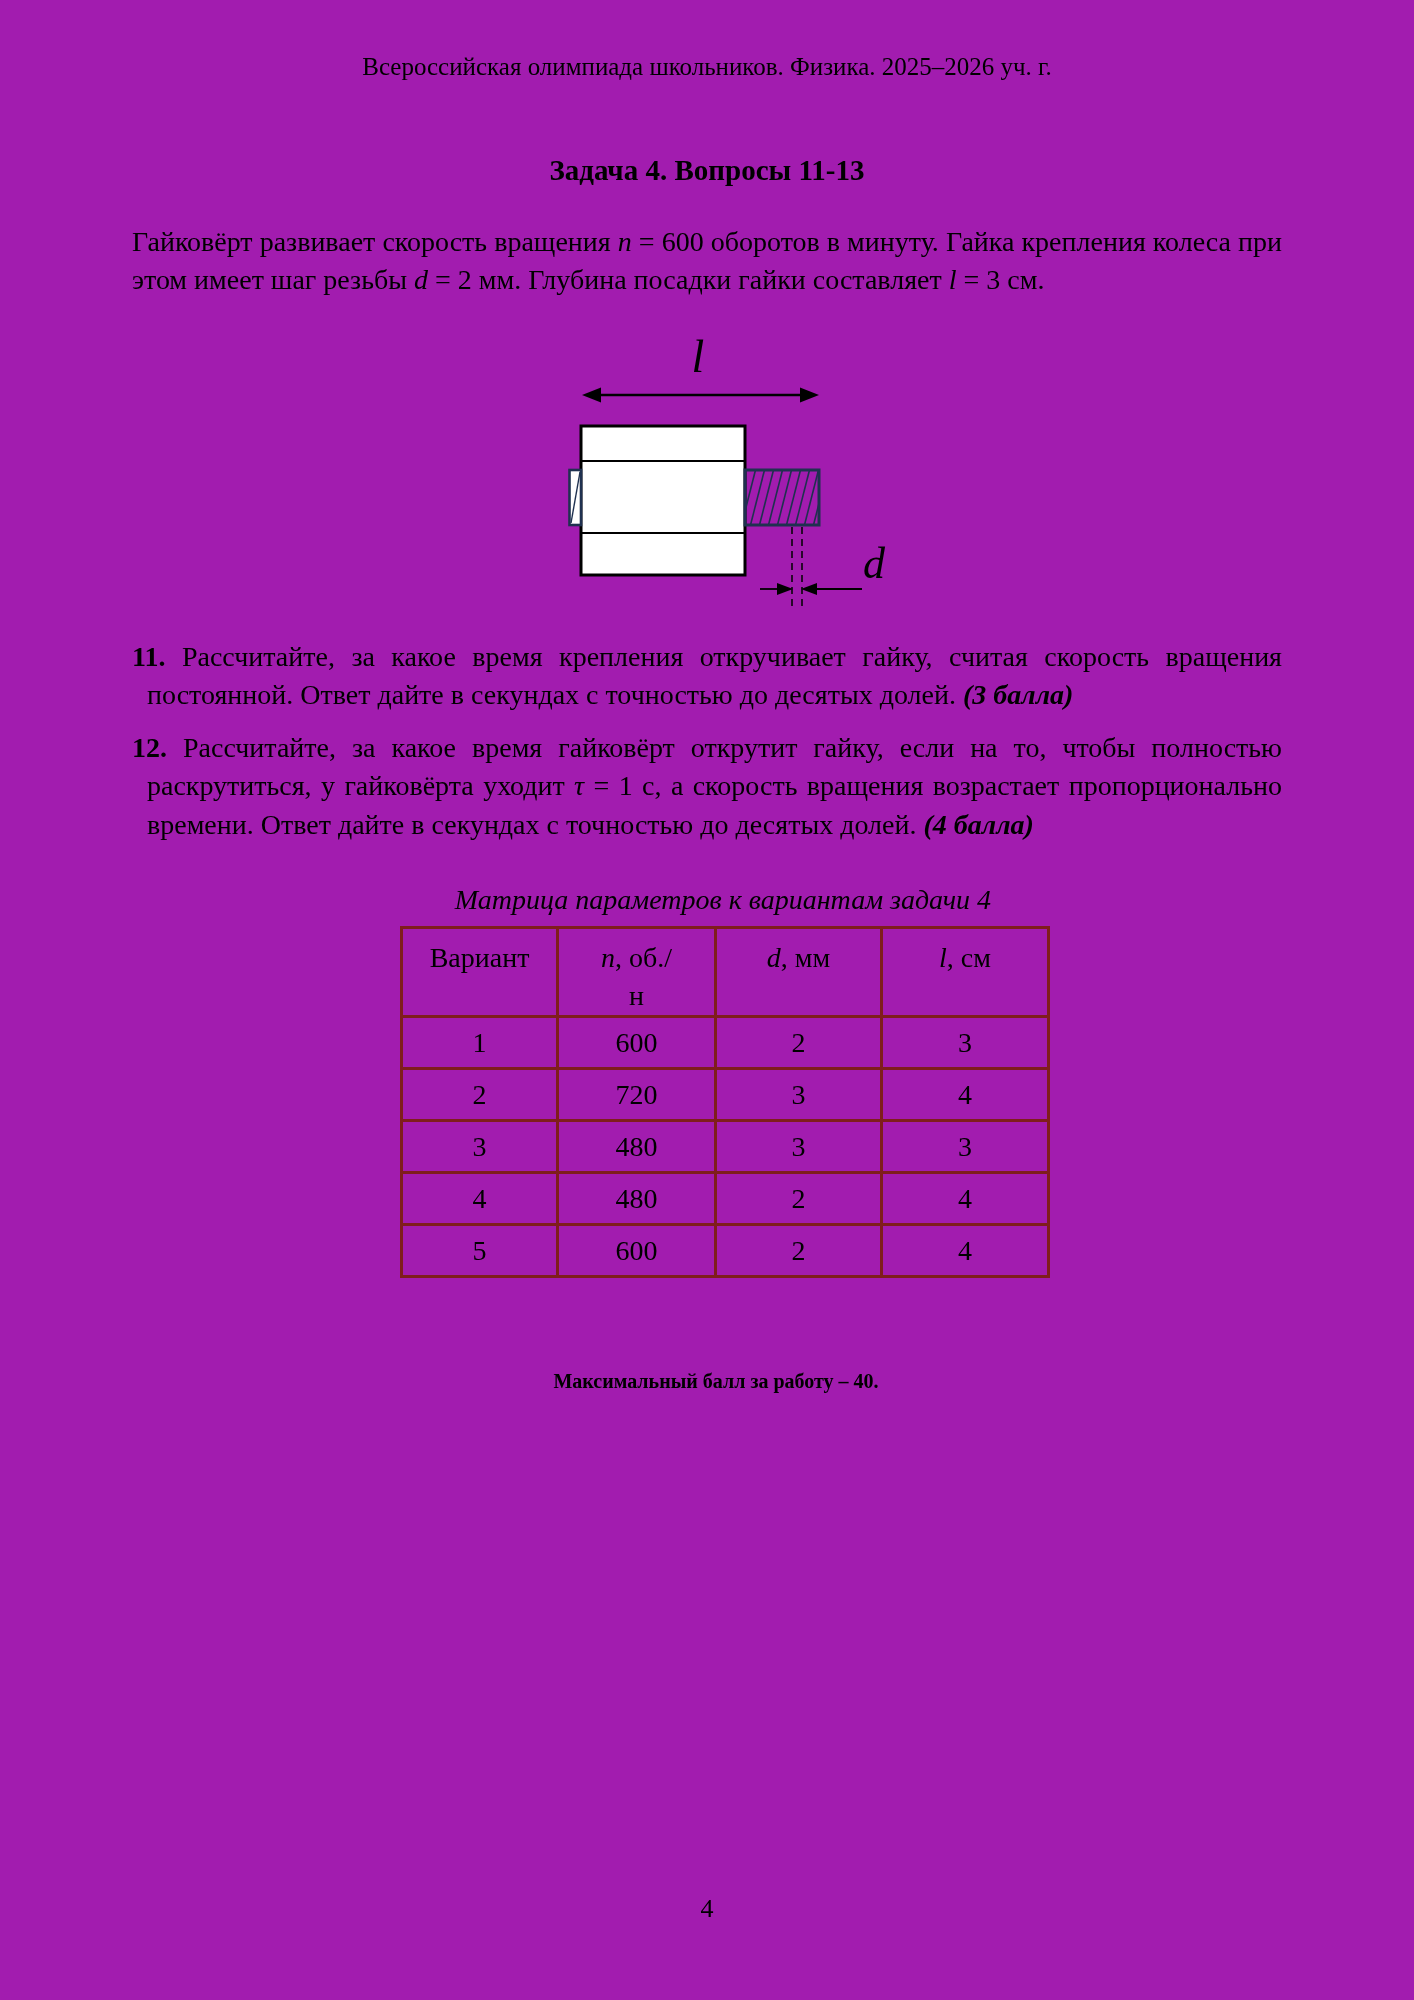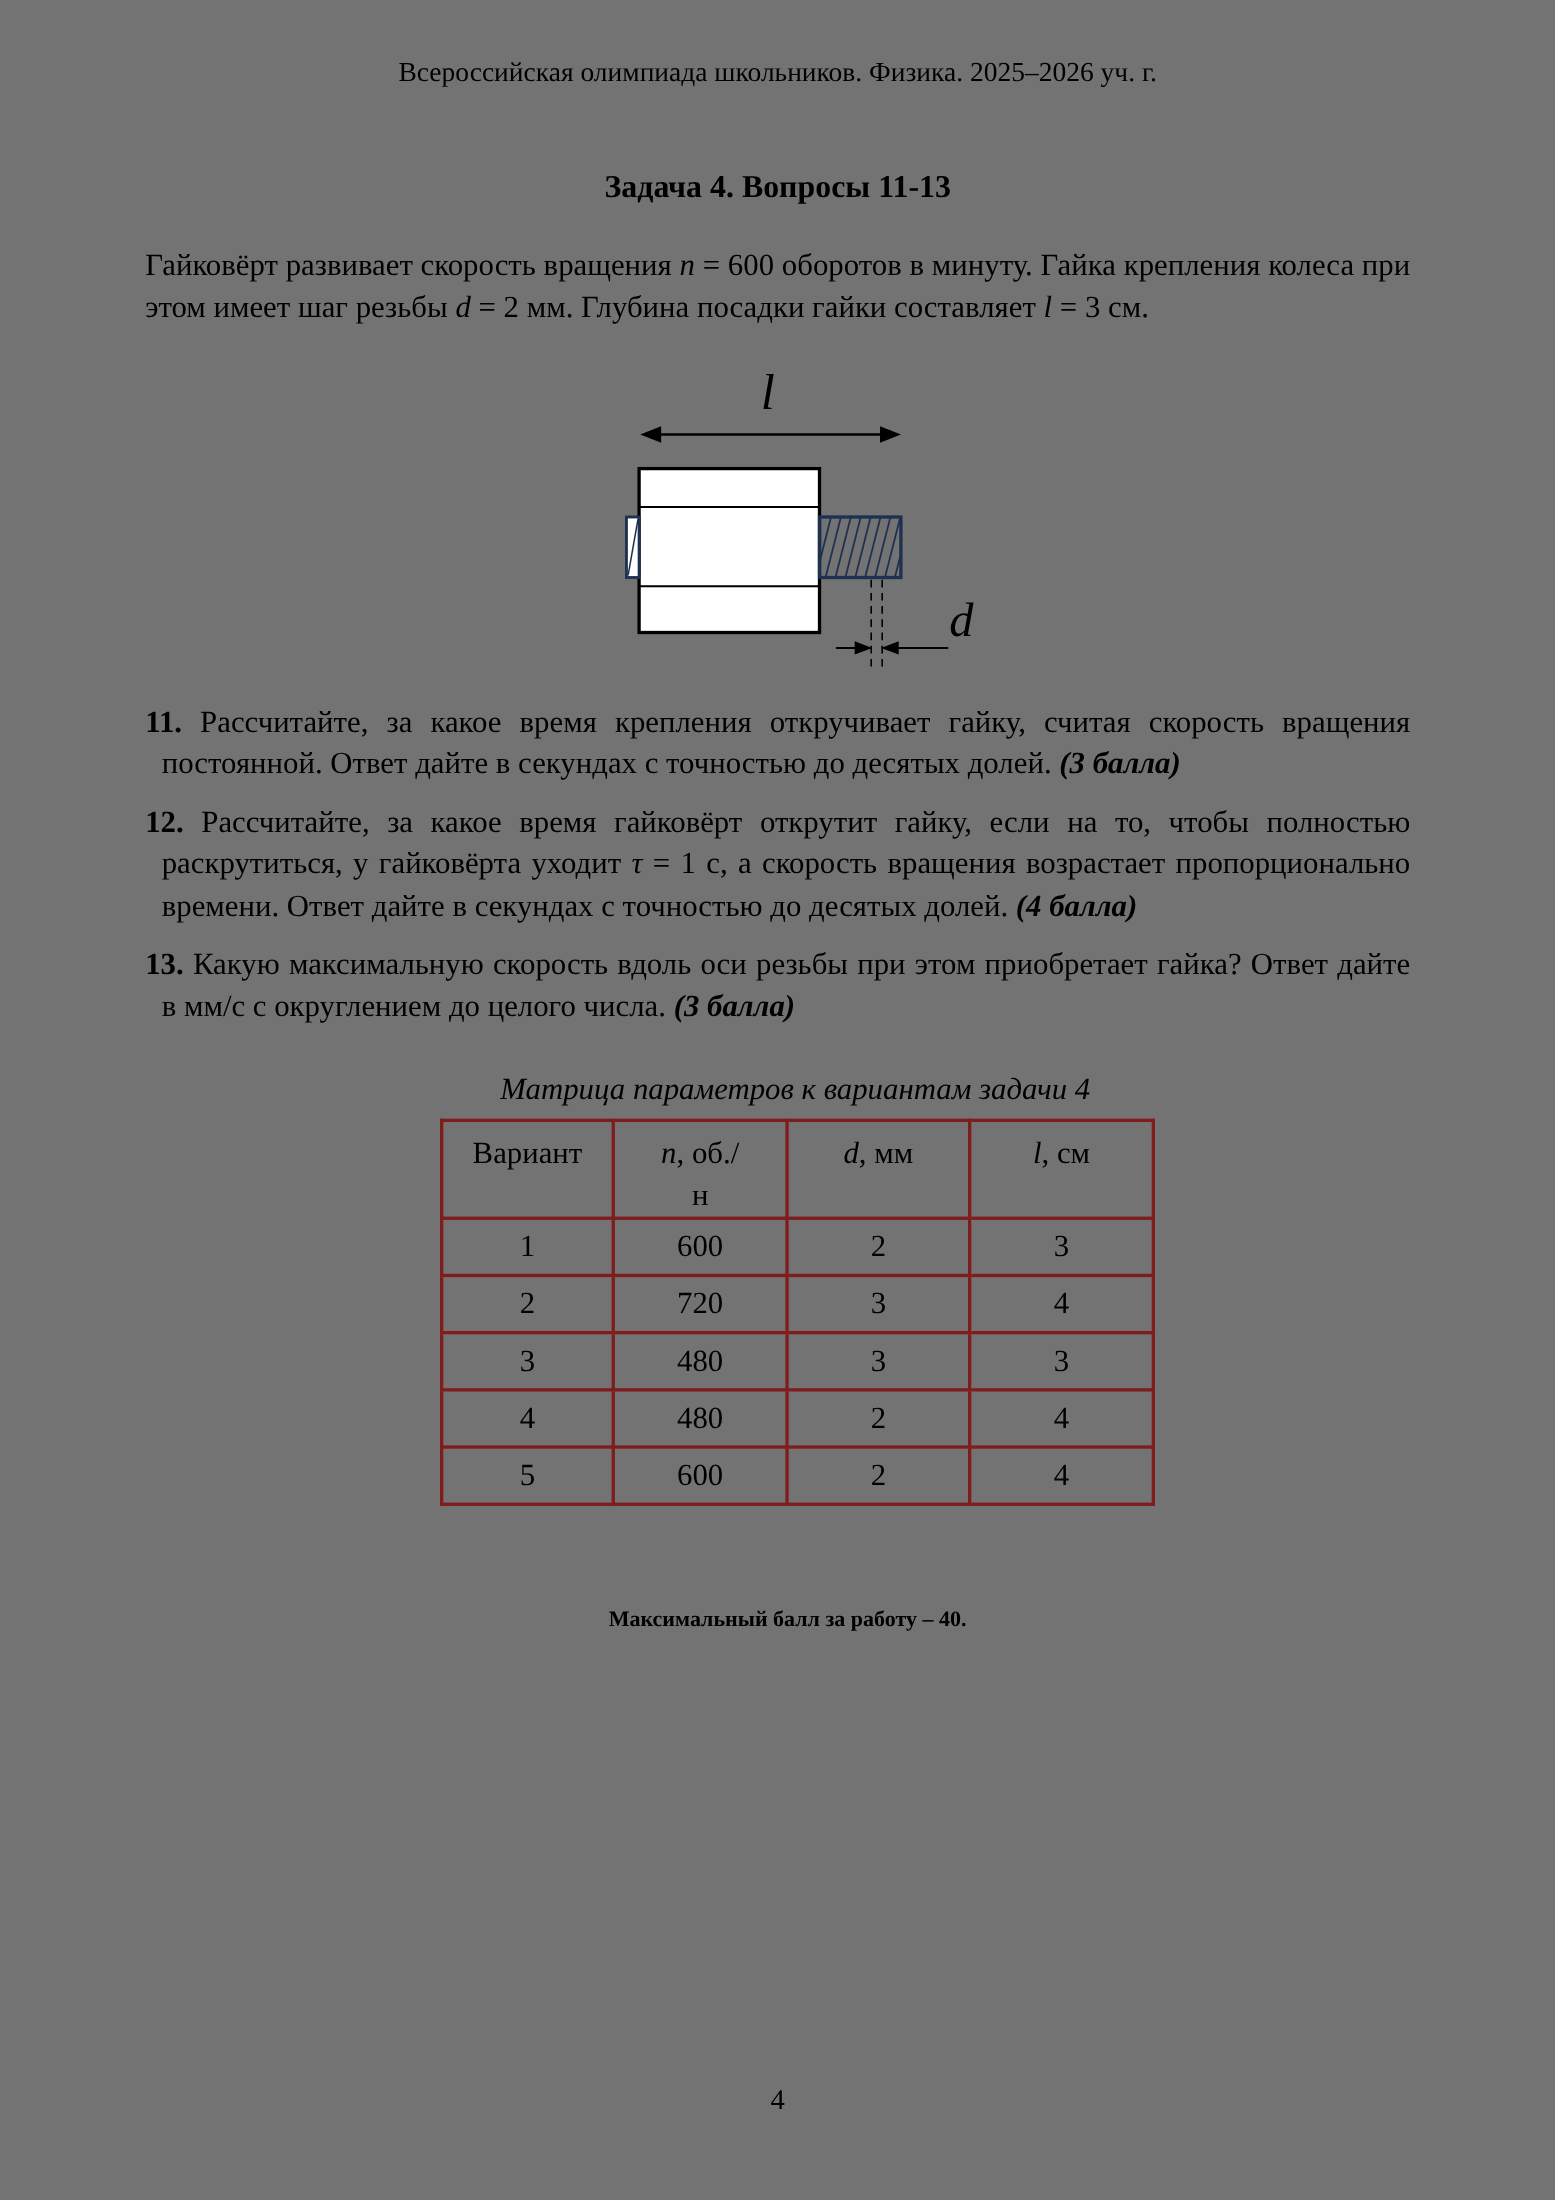--- a/index.html
+++ b/index.html
@@ -2,21 +2,21 @@
 <html lang="ru"><head>
 <meta charset="utf-8">
 <style>
   html, body { margin: 0; padding: 0; background: #ffffff; }
   .page {
     position: relative;
     width: 1414px;
     height: 2000px;
     box-sizing: border-box;
     padding: 52px 132px 0;
-    background: #737373;
+    background: #a21caf;
     color: #000000;
     font-family: "Liberation Serif", "DejaVu Serif", serif;
     overflow: hidden;
   }
   .doc-header { text-align: center; font-size: 25px; line-height: 1.18; }
   .doc-title  { text-align: center; font-weight: bold; font-size: 29px; margin: 72px 0 0; }
   .intro {
     margin-top: 36px; font-size: 28px; line-height: 1.375; text-align: justify;
   }
   .mvar { font-style: italic; }
@@ -114,21 +114,20 @@
       </g>
 
       <text class="fig-label" x="416" y="250" font-size="44" text-anchor="middle">d</text>
     </svg>
   </div>
 
   <p class="question"><span class="q-num">11.</span><span> Рассчитайте, за какое время крепления откручивает гайку, считая скорость вращения постоянной. Ответ дайте в секундах с точностью до десятых долей. </span><span class="points">(3 балла)</span></p>
 
   <p class="question"><span class="q-num">12.</span><span> Рассчитайте, за какое время гайковёрт открутит гайку, если на то, чтобы полностью раскрутиться, у гайковёрта уходит </span><i class="mvar">τ</i><span> = 1 с, а скорость вращения возрастает пропорционально времени. Ответ дайте в секундах с точностью до десятых долей. </span><span class="points">(4 балла)</span></p>
 
-  <p class="question"><span class="q-num">13.</span><span> Какую максимальную скорость вдоль оси резьбы при этом приобретает гайка? Ответ дайте в мм/с с округлением до целого числа. </span><span class="points">(3 балла)</span></p>
 
   <div class="table-caption">Матрица параметров к вариантам задачи 4</div>
 
   <table class="params">
     <colgroup>
       <col style="width:156px">
         <col style="width:158px">
         <col style="width:166px">
         <col style="width:167px">
     </colgroup>

